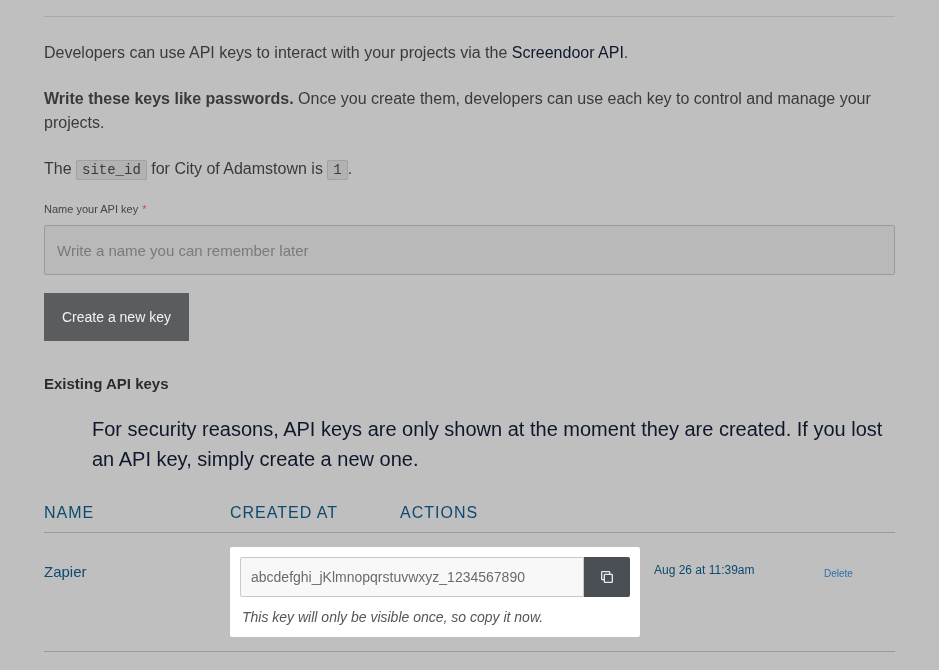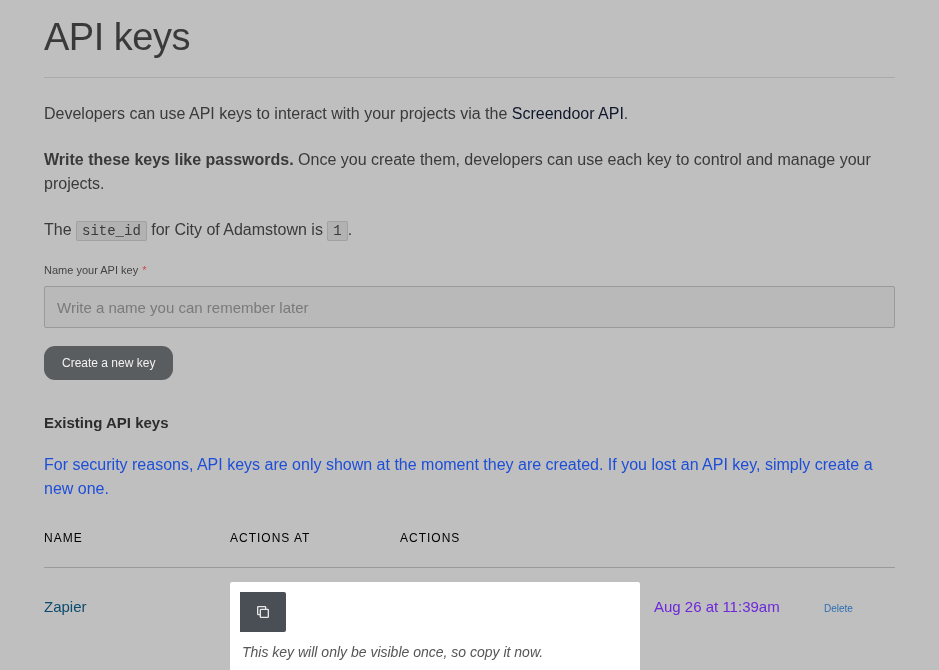--- a/index.html
+++ b/index.html
@@ -57,64 +57,65 @@
       margin-bottom: 10px;
       font-size: 11px;
       color: #444;
     }
     .req {
       color: #c94a4a;
       margin-left: 4px;
     }
     .name-input {
       width: 100%;
-      height: 42px;
+      height: 50px;
       border: 1px solid #9a9a9a;
       background: #b9b9b9;
       padding: 0 12px;
       font-size: 15px;
       color: #444;
       border-radius: 2px;
       margin-bottom: 18px;
     }
     .name-input::placeholder {
       color: #7a7a7a;
     }
     .create-btn {
       background: #5a5d60;
       color: #f2f2f2;
       border: none;
-      padding: 10px 18px;
-      font-size: 12px;
-      border-radius: 11px;
+      padding: 16px 18px;
+      font-size: 14px;
+      border-radius: 0;
       cursor: pointer;
       margin-bottom: 34px;
     }
     .section-heading {
       font-weight: 700;
       font-size: 15px;
       margin-bottom: 22px;
       color: #2d2d2d;
     }
     .security-note {
-      font-size: 16px;
+      font-size: 20px;
       line-height: 1.5;
       margin-bottom: 30px;
-      color: #1d4ed8;
+      color: #0f172a;
+      margin-left: 48px;
     }
     .tbl {
       width: 100%;
     }
     .tbl-head {
       display: flex;
-      padding-bottom: 22px;
+      padding-bottom: 10px;
       border-bottom: 1px solid #9a9a9a;
-      font-size: 12px;
+      font-size: 16px;
       letter-spacing: 1px;
-      color: #000000;
+      color: #0c4a6e;
     }
     .col-name { flex: 0 0 186px; }
     .col-key  { flex: 0 0 424px; }
     .col-created { flex: 0 0 170px; }
     .col-actions { flex: 1; }
     .tbl-row {
       display: flex;
       align-items: flex-start;
       padding-top: 14px;
       padding-bottom: 14px;
@@ -168,41 +169,40 @@
       fill: none;
     }
     .key-note {
       font-style: italic;
       font-size: 14px;
       color: #555;
       padding: 0 2px 2px 2px;
     }
     .cell-created {
       flex: 0 0 170px;
-      font-size: 15px;
+      font-size: 12px;
       padding-top: 16px;
-      color: #6d28d9;
+      color: #0c4a6e;
     }
     .cell-actions {
       flex: 1;
       padding-top: 16px;
     }
     .delete-link {
       color: #2b6fb3;
       font-size: 10px;
       text-decoration: none;
       cursor: pointer;
     }
   </style>
 </head>
 <body>
 
 <div class="container">
 
-  <h1 class="page-title">API keys</h1>
   <hr class="hr">
 
   <p class="intro-p">
     <span>Developers can use API keys to interact with your projects via the </span><a class="link" href="#">Screendoor API</a><span>.</span>
   </p>
 
   <p class="intro-p">
     <span class="bold">Write these keys like passwords.</span><span> Once you create them, developers can use each key to control and manage your projects.</span>
   </p>
 
@@ -218,29 +218,30 @@
 
   <button class="create-btn">Create a new key</button>
 
   <div class="section-heading">Existing API keys</div>
 
   <p class="security-note">For security reasons, API keys are only shown at the moment they are created. If you lost an API key, simply create a new one.</p>
 
   <div class="tbl">
     <div class="tbl-head">
       <div class="col-name">NAME</div>
-      <div class="col-created">ACTIONS AT</div>
+      <div class="col-created">CREATED AT</div>
       <div class="col-actions">ACTIONS</div>
     </div>
 
     <div class="tbl-row">
       <div class="cell-name">Zapier</div>
       <div class="cell-key">
         <div class="key-card">
           <div class="key-input-row">
+            <input type="text" class="key-input" readonly="" value="abcdefghi_jKlmnopqrstuvwxyz_1234567890" style="">
             <button class="copy-btn">
               <svg viewBox="0 0 24 24" stroke-width="2">
                 <rect x="8" y="8" width="12" height="12" rx="1"></rect>
                 <path d="M16 8 V5 a1 1 0 0 0 -1 -1 H5 a1 1 0 0 0 -1 1 v10 a1 1 0 0 0 1 1 h3"></path>
               </svg>
             </button>
           </div>
           <div class="key-note">This key will only be visible once, so copy it now.</div>
         </div>
       </div>

